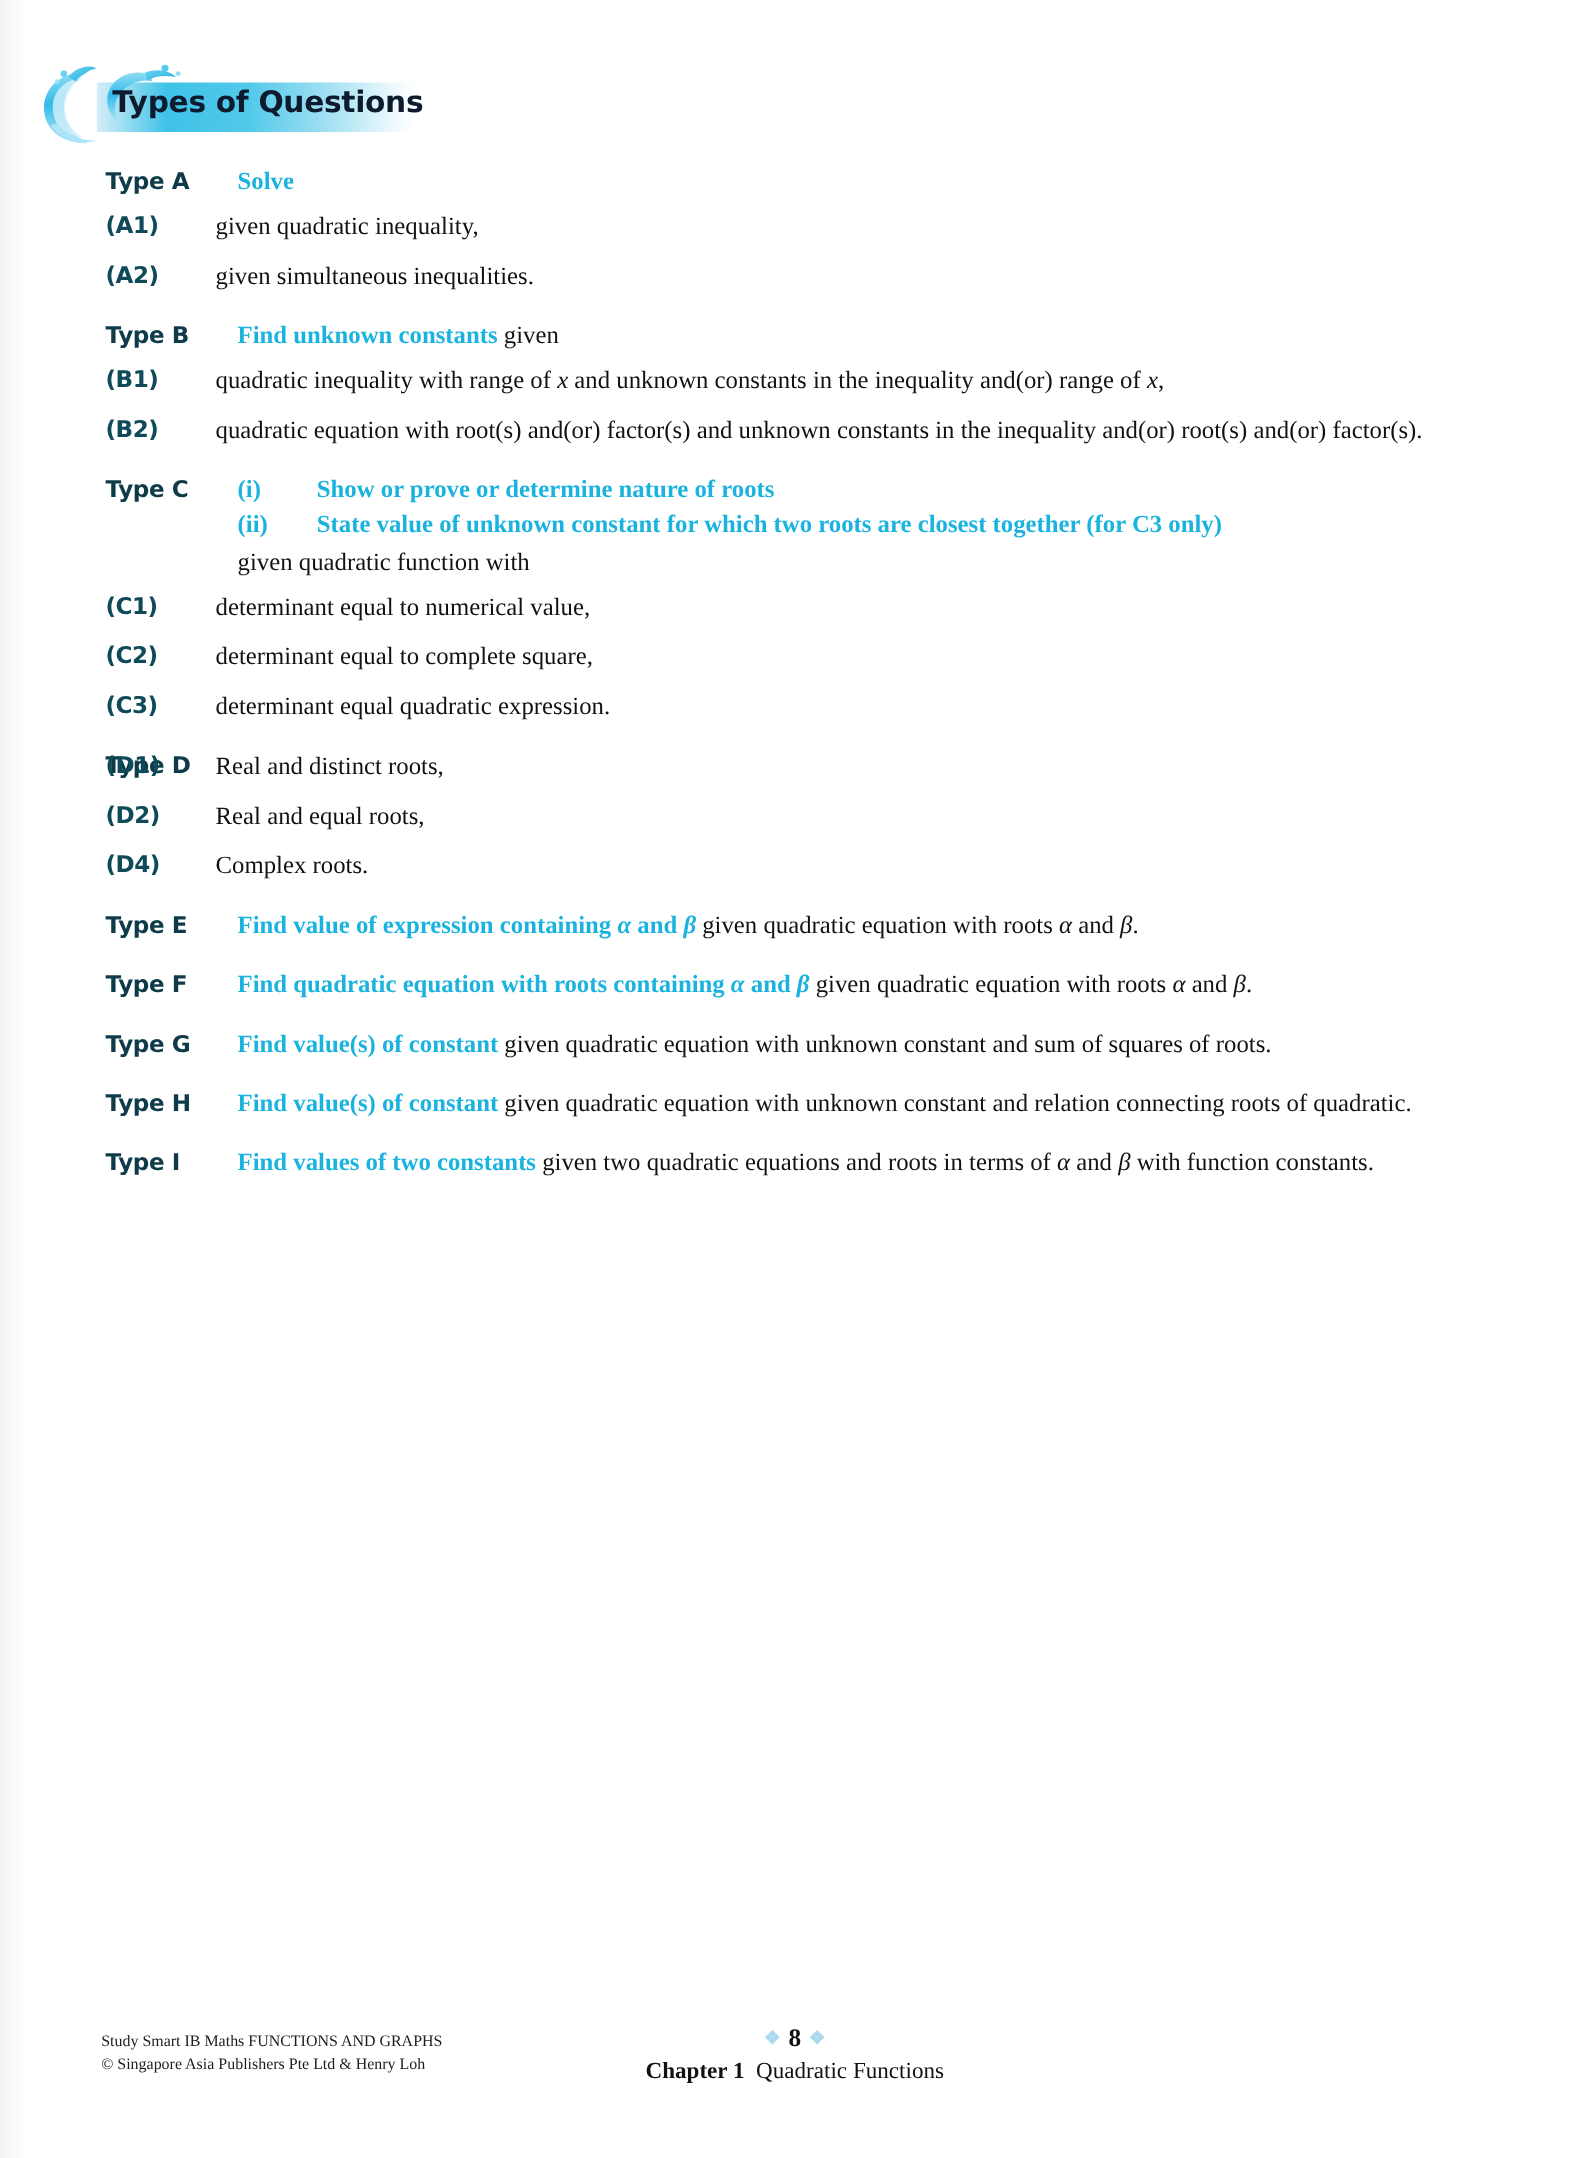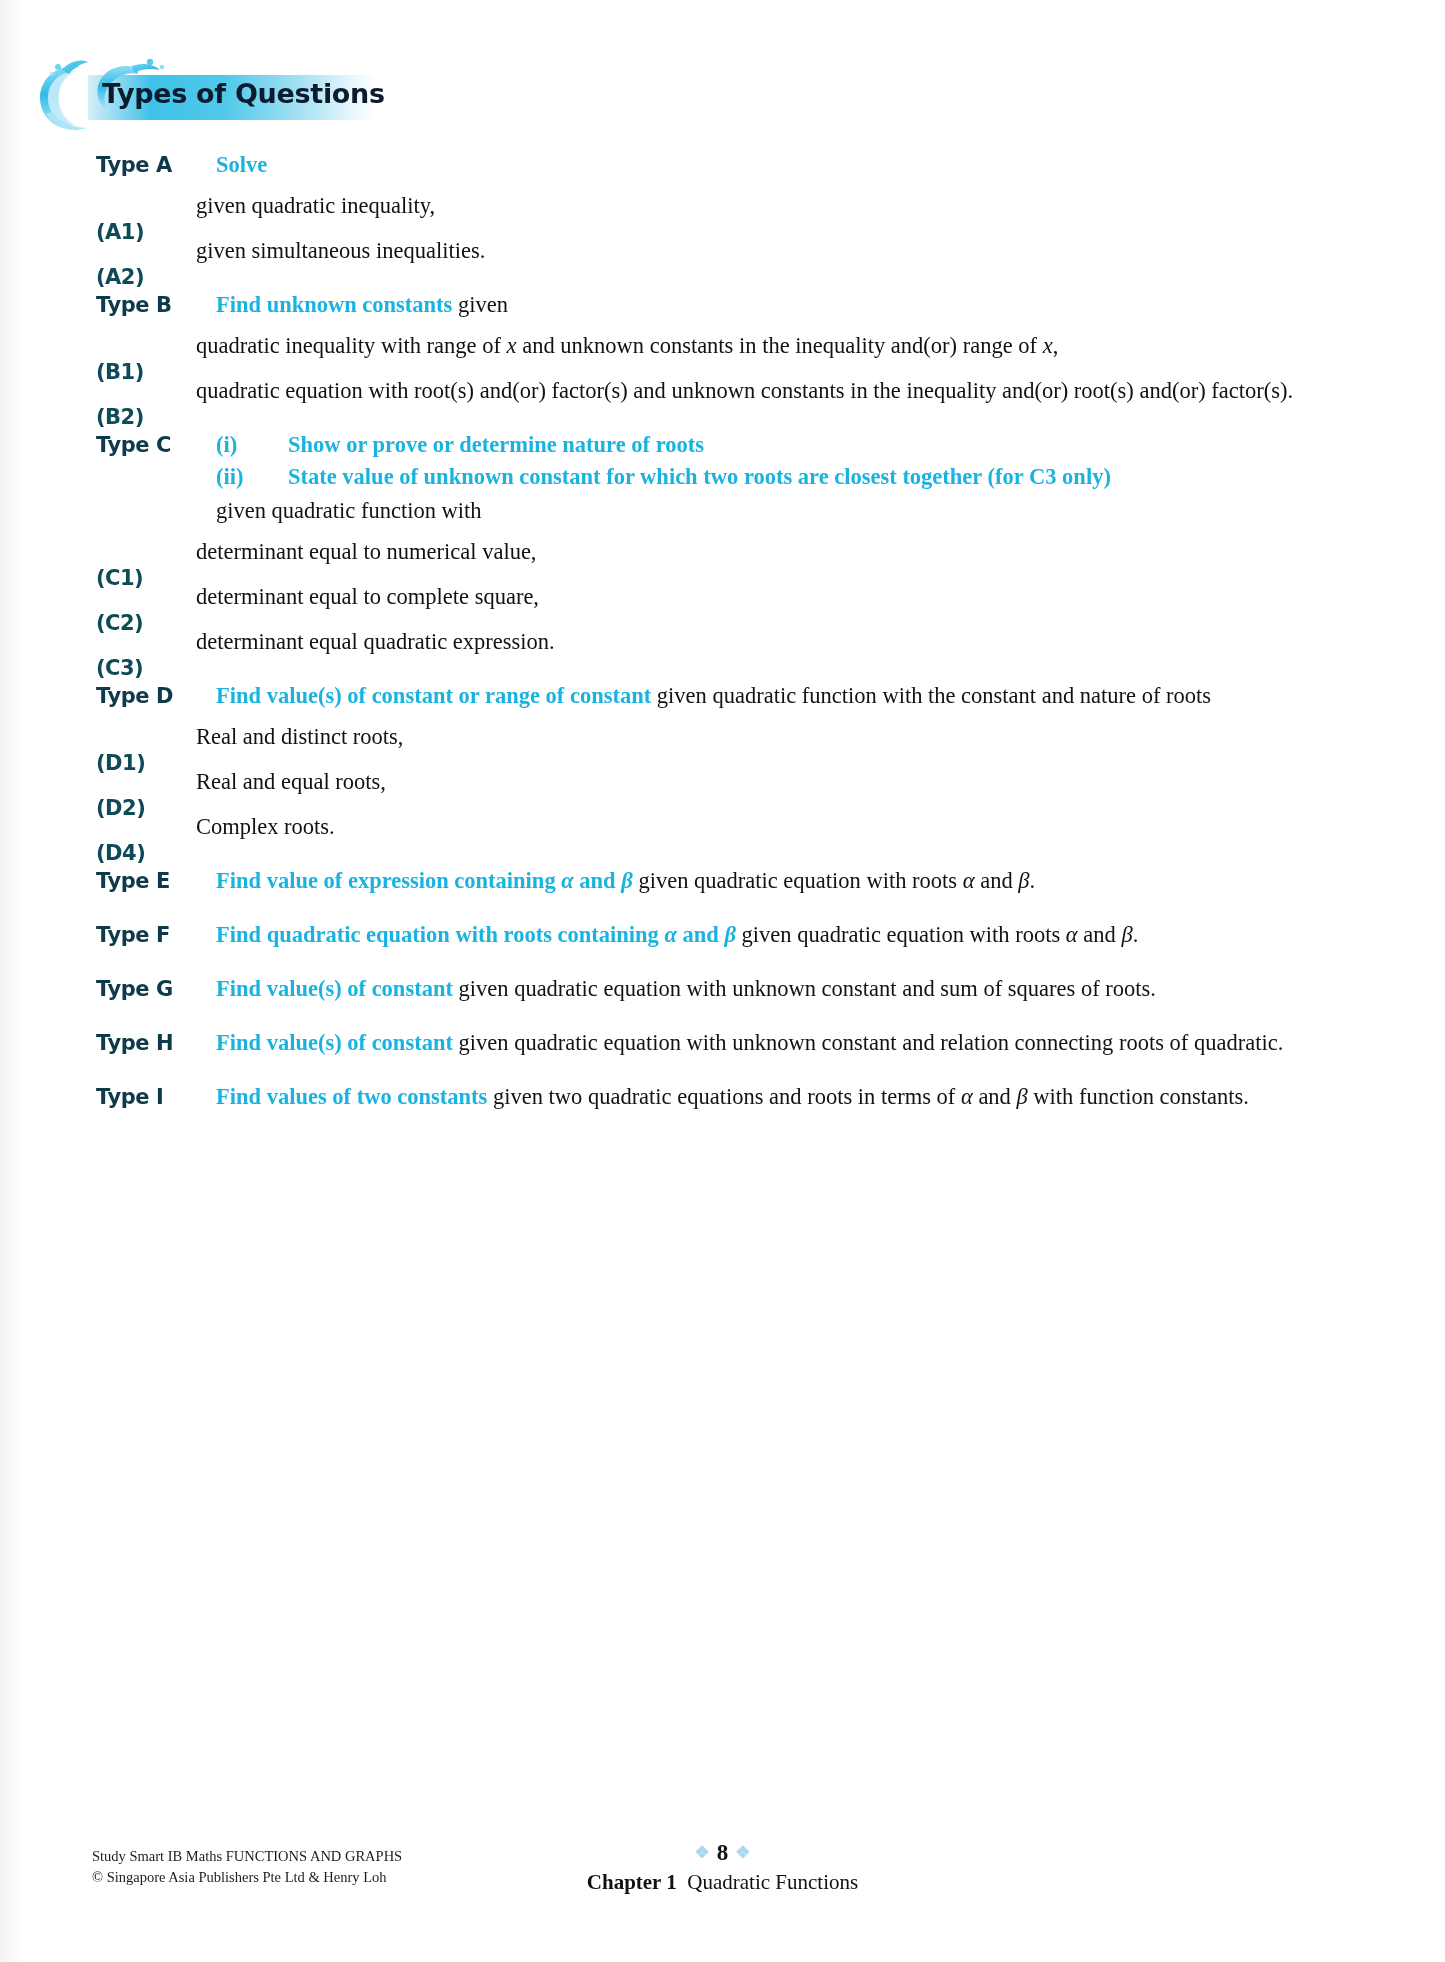--- a/index.html
+++ b/index.html
@@ -135,21 +135,20 @@
   .subitem:last-child { margin-bottom: 0; }
   .subitem .tag {
     position: absolute;
     left: 0;
     top: 0;
     font-family: "DejaVu Sans", sans-serif;
     font-weight: bold;
     font-size: 21px;
     color: #0e4a58;
     letter-spacing: -0.5px;
-    margin-top: 27px;
   }
 
   
   .roman-list {
     margin: 0;
     padding: 0;
     list-style: none;
   }
   .roman-item {
     position: relative;
@@ -330,23 +329,20 @@
         </li>
         <li class="subitem">
           <span class="tag">(C3)</span>
           <span>determinant equal quadratic expression.</span>
         </li>
       </ul>
     </div>
 
     <div class="type-block">
       <div class="type-label">Type D</div>
-      <div class="type-body nojustify">
-        <span class="hl">Find value(s) of constant or range of constant</span><span> given quadratic function with the constant and nature of roots</span>
-      </div>
       <ul class="subitems">
         <li class="subitem">
           <span class="tag">(D1)</span>
           <span>Real and distinct roots,</span>
         </li>
         <li class="subitem">
           <span class="tag">(D2)</span>
           <span>Real and equal roots,</span>
         </li>
         <li class="subitem">

